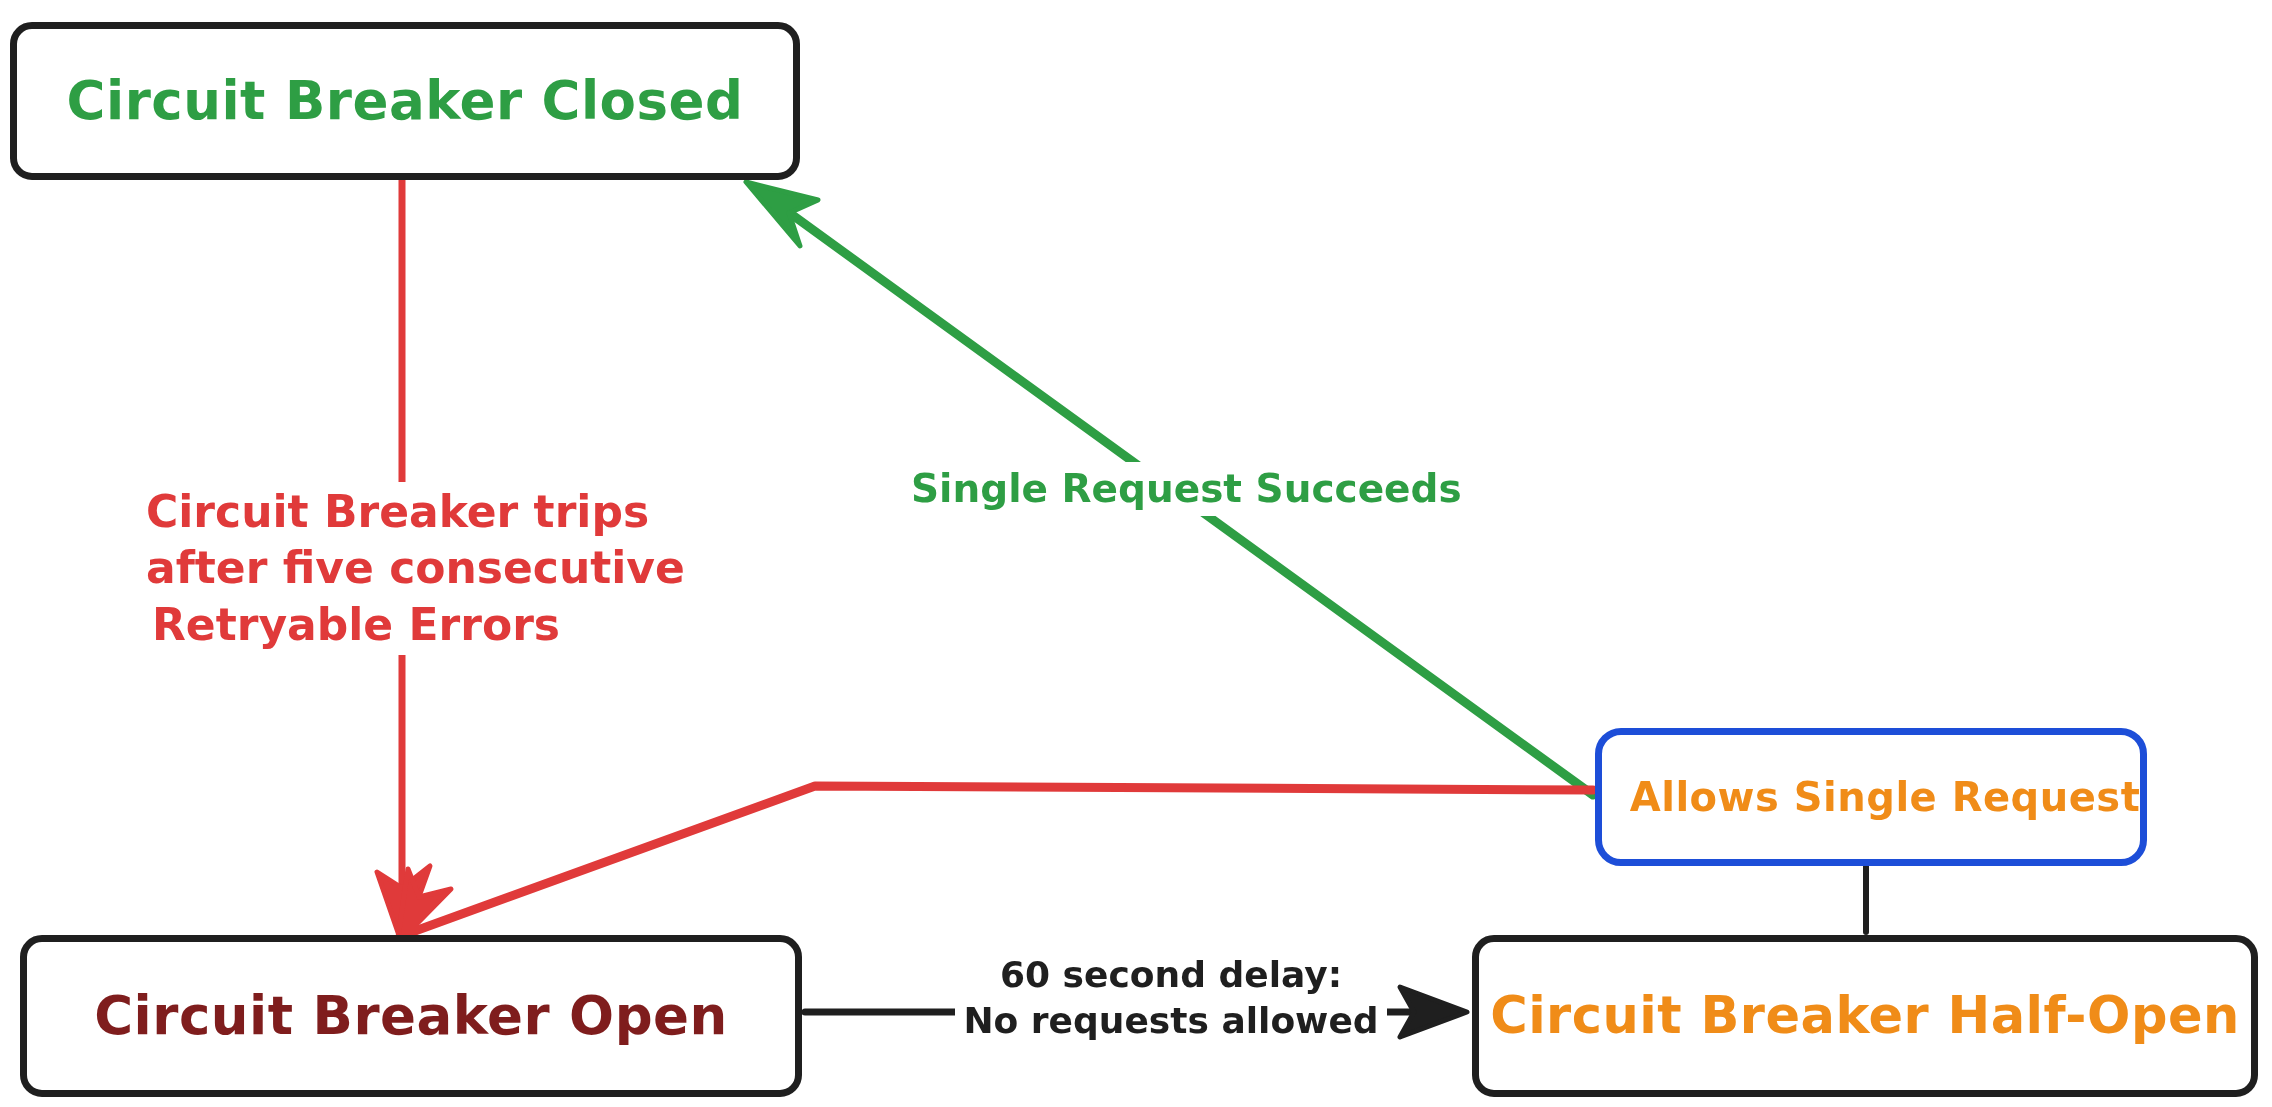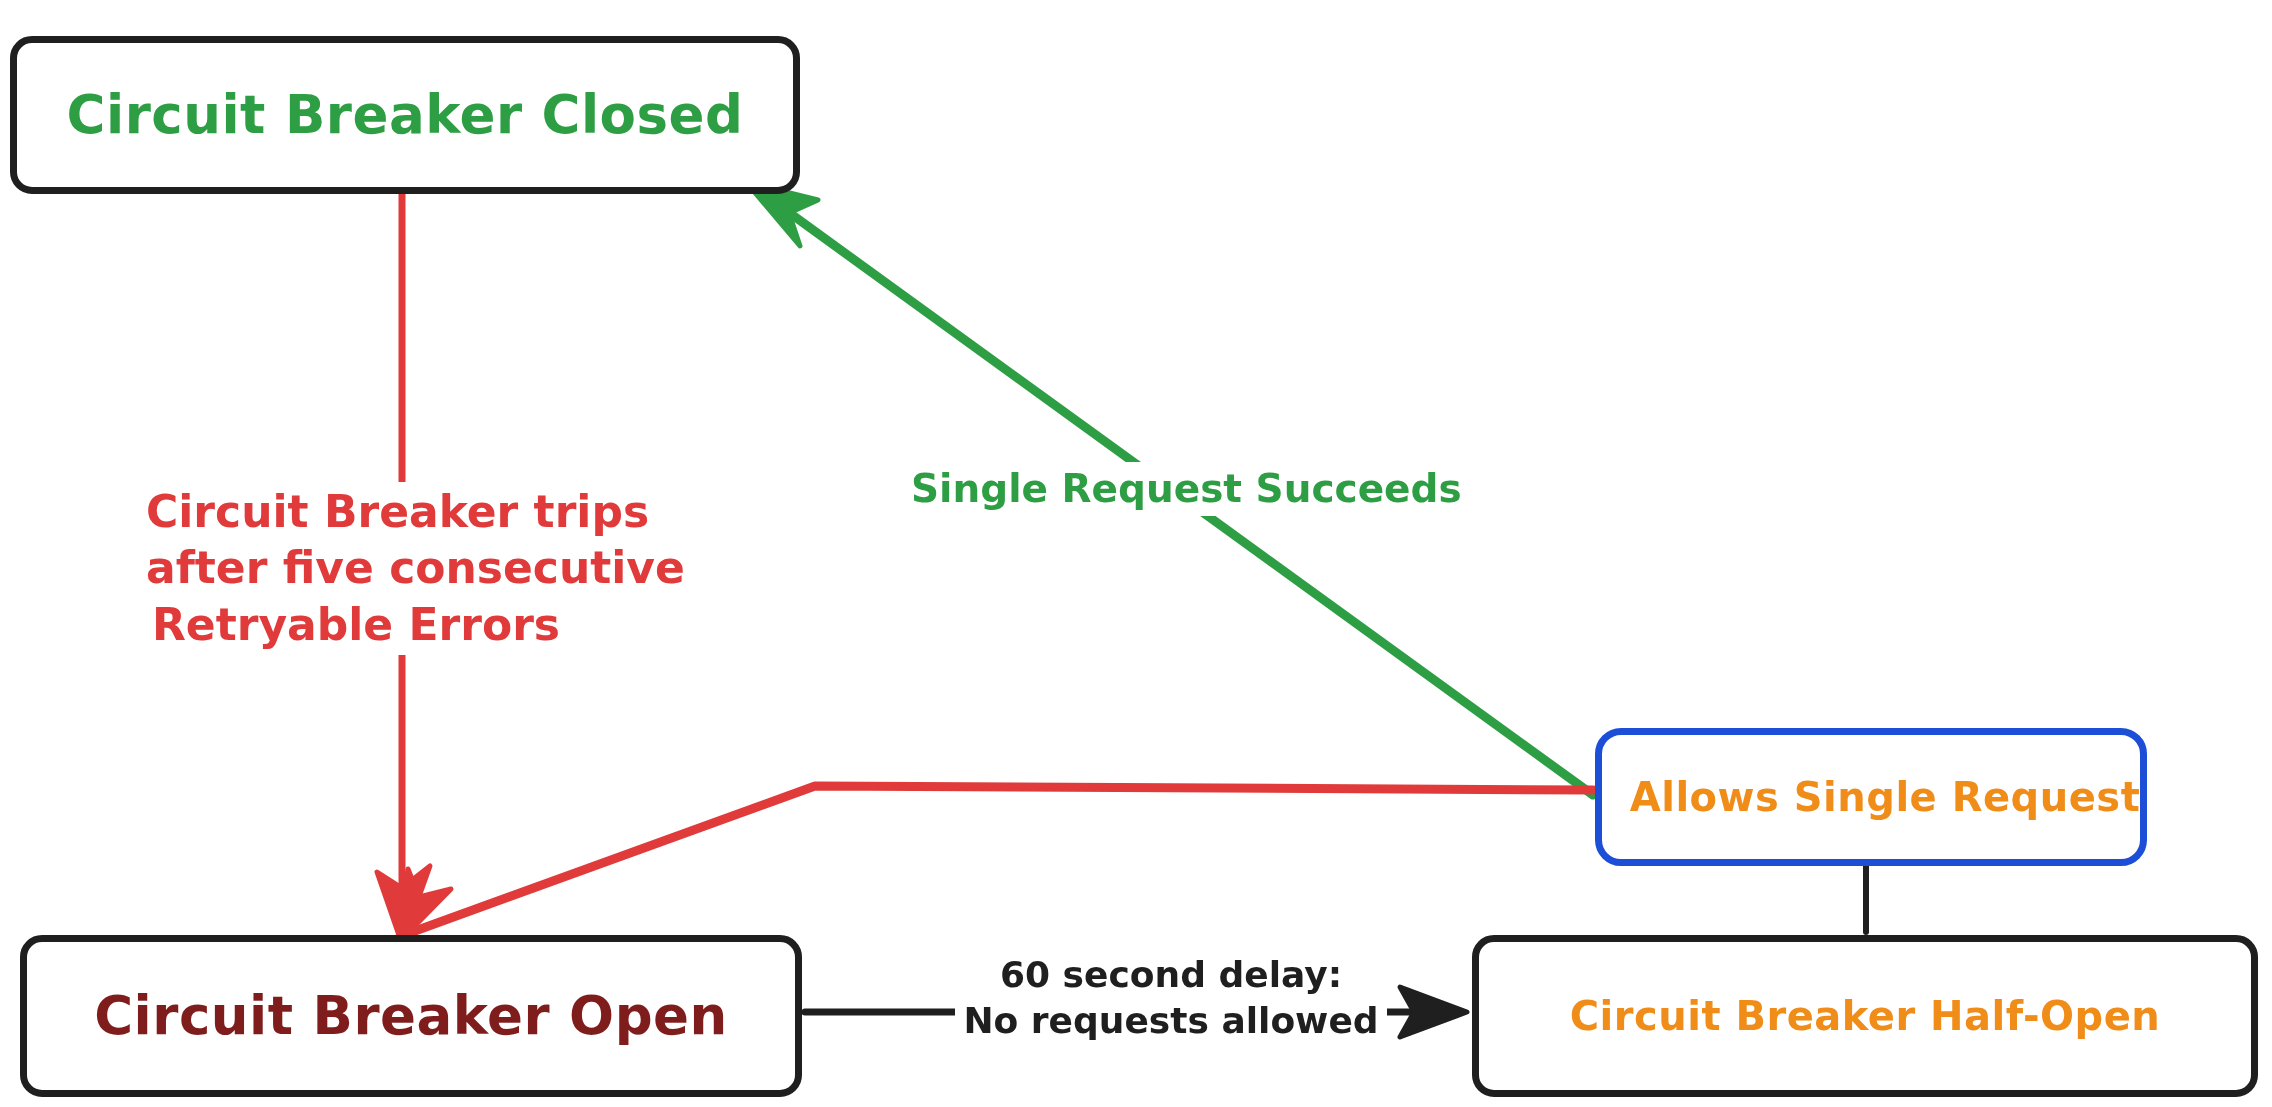--- a/index.html
+++ b/index.html
@@ -50,42 +50,42 @@
     letter-spacing: 0.5px;
     line-height: 1.15;
     white-space: nowrap;
   }
   .label-green { color: #2e9e44; }
   .label-red   { color: #7f1d1d; }
   .label-orange{ color: #f08c18; }
 
   #node-closed {
     left: 10px;  top: 22px;
-    width: 790px; height: 158px; margin-top: 14px;
+    width: 790px; height: 158px;
   }
   #node-closed .node-label { font-size: 53px; }
 
   #node-open {
     left: 20px;  top: 935px;
     width: 782px; height: 162px;
   }
   #node-open .node-label { font-size: 53px; }
 
   #node-allows {
     left: 1595px; top: 728px;
     width: 552px;  height: 138px;
     border-radius: 26px;
   }
   #node-allows .node-label { font-size: 40px; }
 
   #node-halfopen {
     left: 1472px; top: 935px;
     width: 786px;  height: 162px;
   }
-  #node-halfopen .node-label { font-size: 40px; }
+  #node-halfopen .node-label { font-size: 51px; }
 
   .edge-label {
     position: absolute;
     z-index: 8;
     font-family: "DejaVu Sans", "Liberation Sans", sans-serif;
     font-weight: 600;
     line-height: 1.28;
     text-align: center;
     white-space: pre;
     background: #ffffff;

